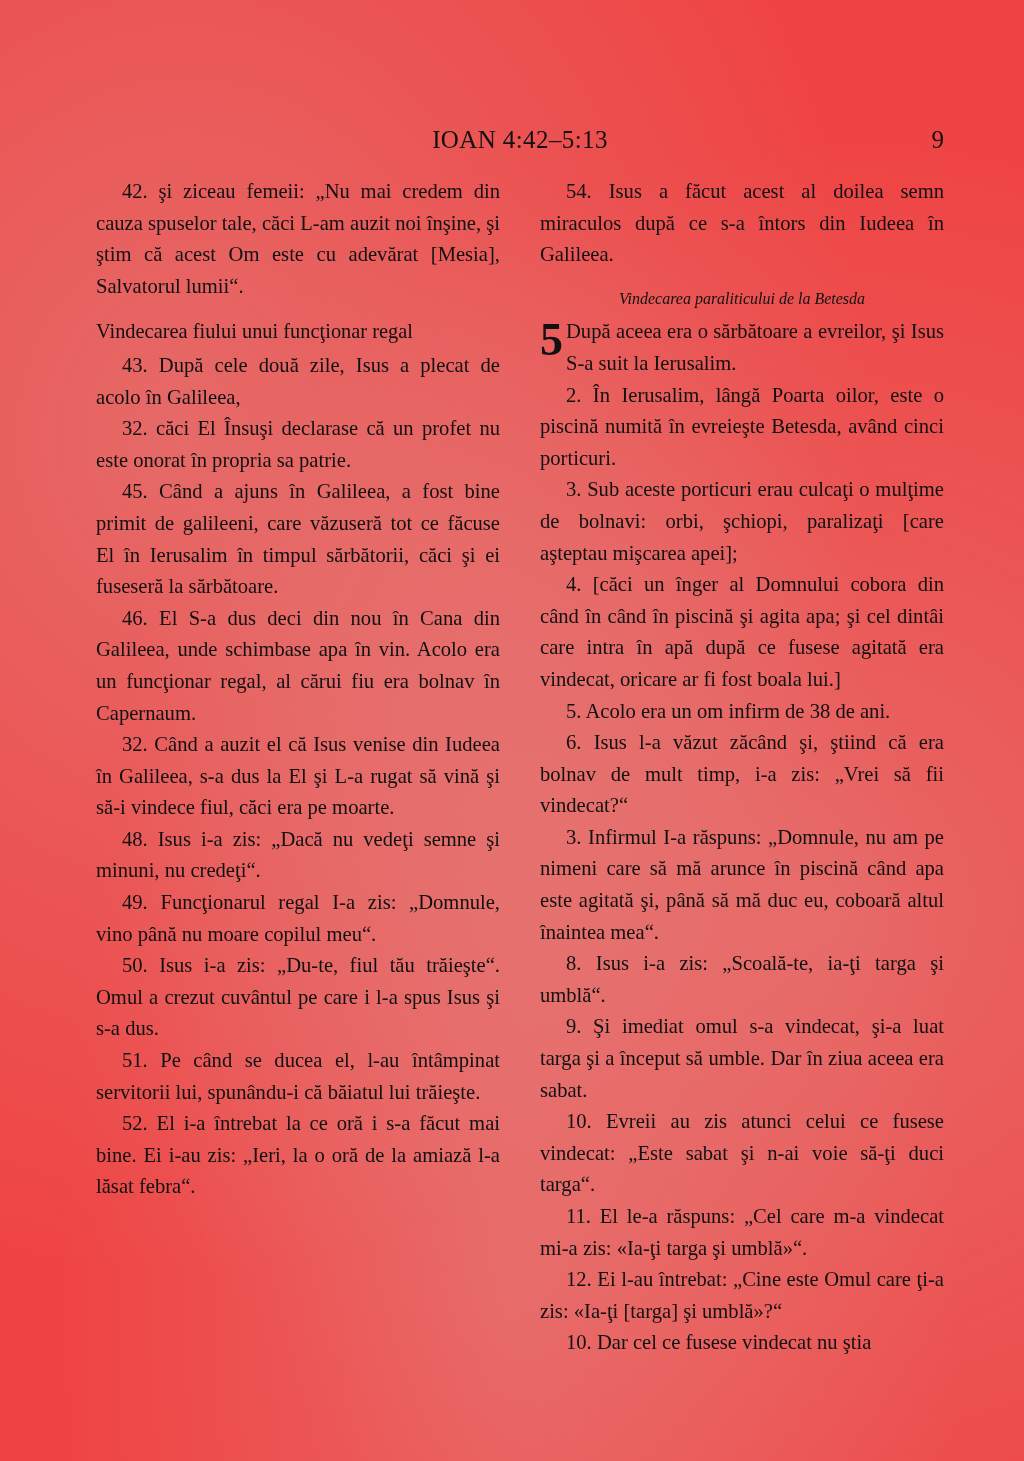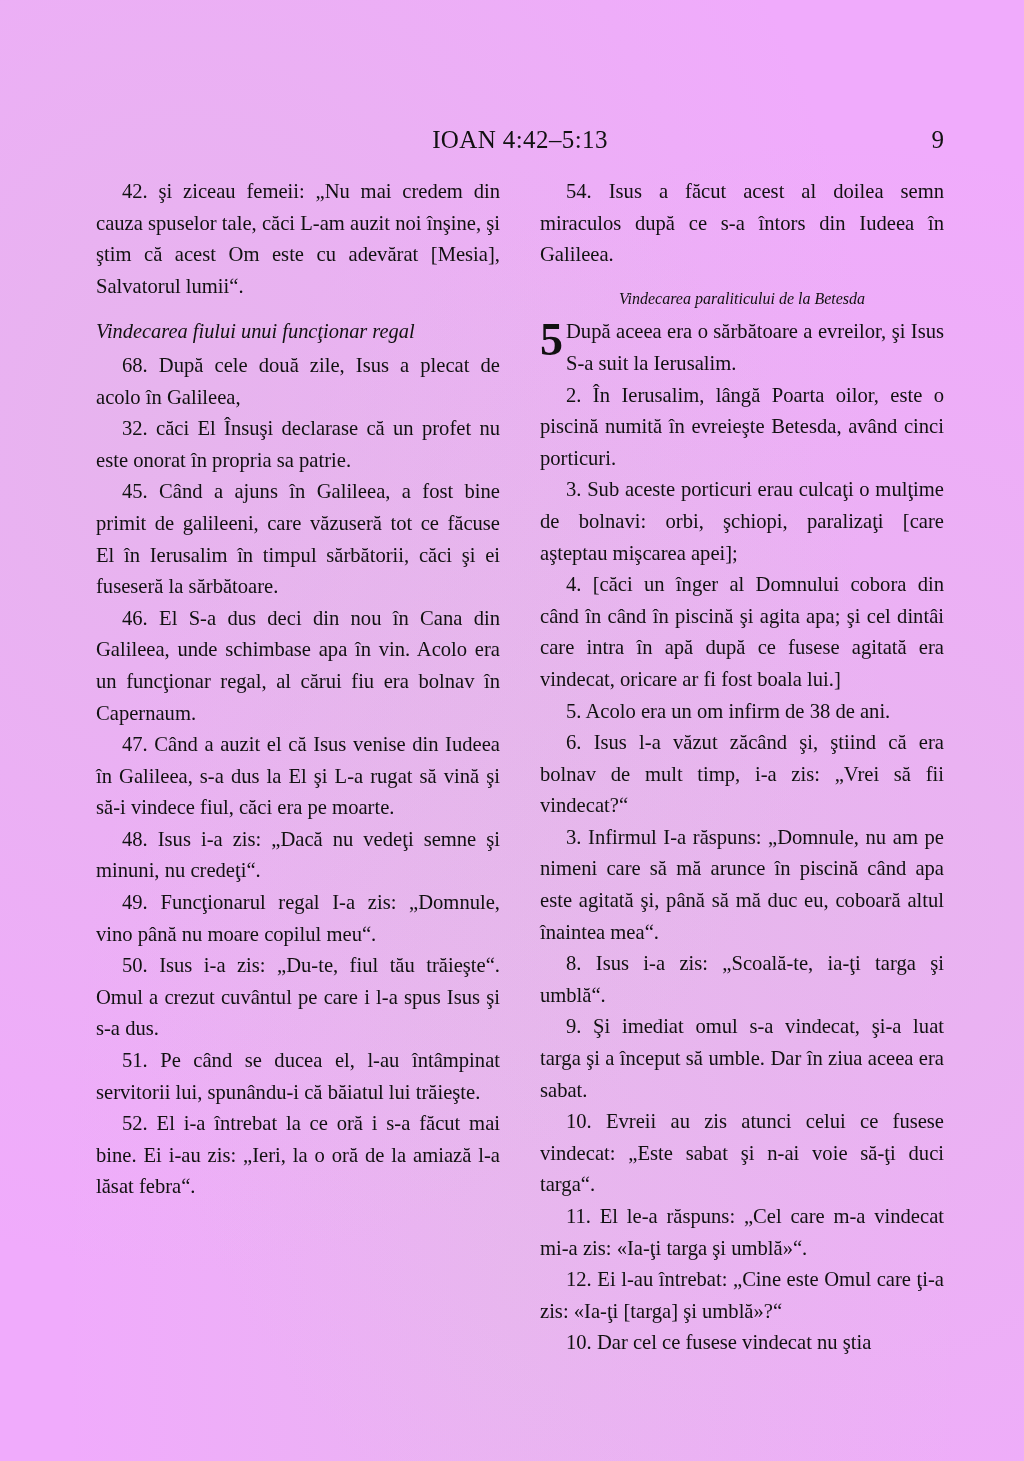--- a/index.html
+++ b/index.html
@@ -13,21 +13,21 @@
     position: relative;
     font-family: "Liberation Serif", serif;
     color: #111111;
     overflow: hidden;
   }
   .page {
     position: absolute;
     left: 0; top: 0;
     width: 1024px;
     height: 1461px;
-    background: #f0abfc;
+    background: #ef4444;
   }
   
   .page::before {
     content: "";
     position: absolute;
     inset: 0;
     background:
       radial-gradient(ellipse at 18% 30%, rgba(205,205,198,0.28), rgba(255,255,255,0) 58%),
       radial-gradient(ellipse at 82% 62%, rgba(208,208,200,0.25), rgba(255,255,255,0) 60%),
       radial-gradient(ellipse at 50% 88%, rgba(212,212,205,0.22), rgba(255,255,255,0) 62%);
@@ -83,21 +83,20 @@
   }
   .heading {
     font-style: italic;
     text-align: center;
     text-indent: 0;
     margin-top: 12px !important;
     margin-bottom: 2px !important;
     font-size: 16px;
   }
   .heading-left {
-    font-style: italic;
     text-indent: 0;
     margin-top: 14px !important;
     margin-bottom: 2px !important;
     font-size: 20.4px;
   }
   .dropcap-block {
     position: relative;
     text-indent: 0;
   }
   .dropcap {
@@ -117,25 +116,25 @@
 
   <div class="header">
     <div class="header-ref">IOAN 4:42–5:13</div>
     <div class="header-page">9</div>
   </div>
 
   <div class="columns">
     <div class="col" id="col-left">
         <p class="p-indent">42. şi ziceau femeii: „Nu mai credem din cauza spuselor tale, căci L-am auzit noi înşine, şi ştim că acest Om este cu adevărat [Mesia], Salvatorul lumii“.</p>
         <p class="heading-left">Vindecarea fiului unui funcţionar regal</p>
-        <p class="p-indent">68. După cele două zile, Isus a plecat de acolo în Galileea,</p>
+        <p class="p-indent">43. După cele două zile, Isus a plecat de acolo în Galileea,</p>
         <p class="p-indent">32. căci El Însuşi declarase că un profet nu este onorat în propria sa patrie.</p>
         <p class="p-indent">45. Când a ajuns în Galileea, a fost bine primit de galileeni, care văzuseră tot ce făcuse El în Ierusalim în timpul sărbătorii, căci şi ei fuseseră la sărbătoare.</p>
         <p class="p-indent">46. El S-a dus deci din nou în Cana din Galileea, unde schimbase apa în vin. Acolo era un funcţionar regal, al cărui fiu era bolnav în Capernaum.</p>
-        <p class="p-indent">47. Când a auzit el că Isus venise din Iudeea în Galileea, s-a dus la El şi L-a rugat să vină şi să-i vindece fiul, căci era pe moarte.</p>
+        <p class="p-indent">32. Când a auzit el că Isus venise din Iudeea în Galileea, s-a dus la El şi L-a rugat să vină şi să-i vindece fiul, căci era pe moarte.</p>
         <p class="p-indent">48. Isus i-a zis: „Dacă nu vedeţi semne şi minuni, nu credeţi“.</p>
         <p class="p-indent">49. Funcţionarul regal I-a zis: „Domnule, vino până nu moare copilul meu“.</p>
         <p class="p-indent">50. Isus i-a zis: „Du-te, fiul tău trăieşte“. Omul a crezut cuvântul pe care i l-a spus Isus şi s-a dus.</p>
         <p class="p-indent">51. Pe când se ducea el, l-au întâmpinat servitorii lui, spunându-i că băiatul lui trăieşte.</p>
         <p class="p-indent">52. El i-a întrebat la ce oră i s-a făcut mai bine. Ei i-au zis: „Ieri, la o oră de la amiază l-a lăsat febra“.</p>
       </div>
     <div class="col" id="col-right">
         <p class="p-indent">54. Isus a făcut acest al doilea semn miraculos după ce s-a întors din Iudeea în Galileea.</p>
         <p class="heading">Vindecarea paraliticului de la Betesda</p>
         <p class="dropcap-block"><span class="dropcap">5</span><span>După aceea era o sărbătoare a evreilor, şi Isus S-a suit la Ierusalim.</span></p>

